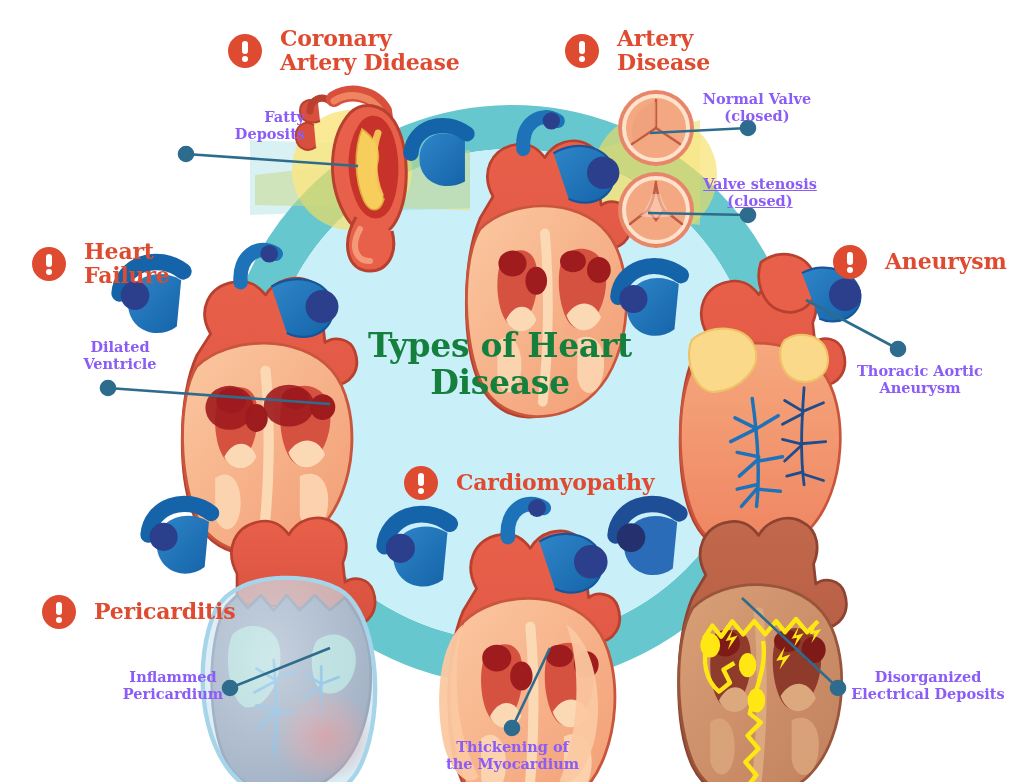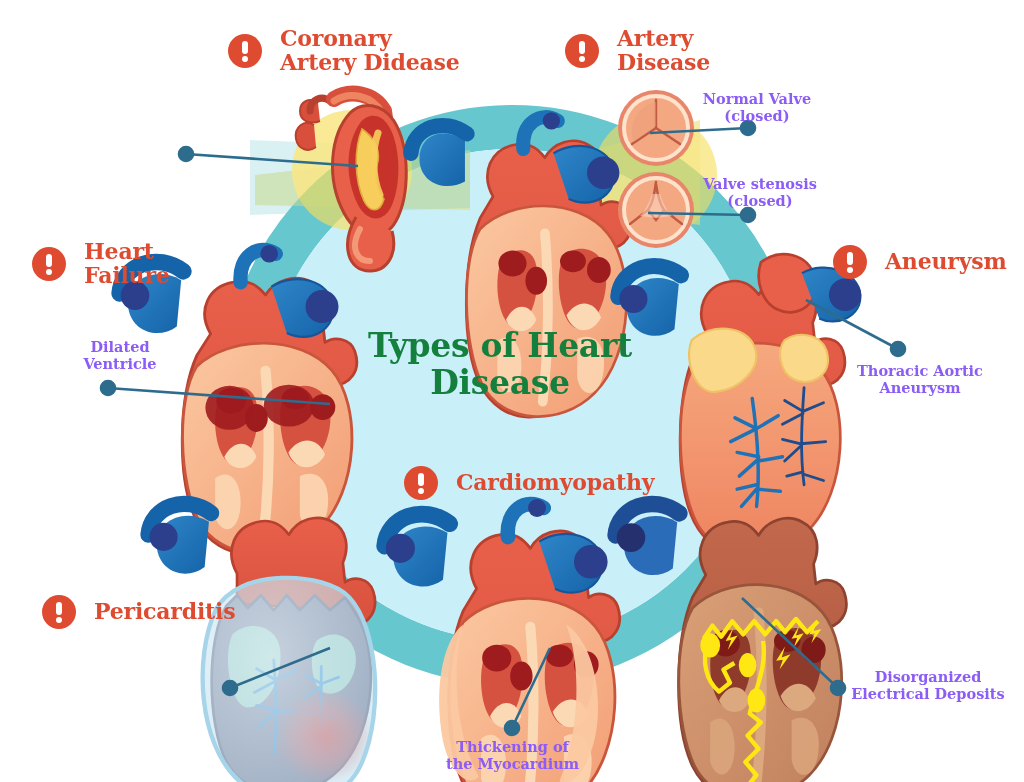--- a/index.html
+++ b/index.html
@@ -372,33 +372,37 @@
     <div class="badge"></div>
     <div class="dlabel">Cardiomyopathy</div>
   </div>
 
   <div class="disease" style="left:42px;top:595px;">
     <div class="badge"></div>
     <div class="dlabel">Pericarditis</div>
   </div>
 
 
+  <div class="callout r" style="left:205px;top:108px;width:100px;">Fatty
+Deposits</div>
 
   <div class="callout c" style="left:692px;top:90px;width:130px;">Normal Valve
 (closed)</div>
 
-  <div class="callout c" style="left:690px;top:175px;width:140px;">Valve stenosis
+  <div class="callout c" style="left:690px;top:175px;width:140px;text-decoration:underline;">Valve stenosis
 (closed)</div>
 
   <div class="callout c" style="left:72px;top:338px;width:96px;">Dilated
 Ventricle</div>
 
   <div class="callout c" style="left:850px;top:362px;width:140px;">Thoracic Aortic
 Aneurysm</div>
 
+  <div class="callout c" style="left:118px;top:668px;width:110px;">Inflammed
+Pericardium</div>
 
   <div class="callout c" style="left:430px;top:738px;width:165px;">Thickening of
 the Myocardium</div>
 
   <div class="callout c" style="left:848px;top:668px;width:160px;">Disorganized
 Electrical Deposits</div>
 
 </div>
 
 </body></html>

